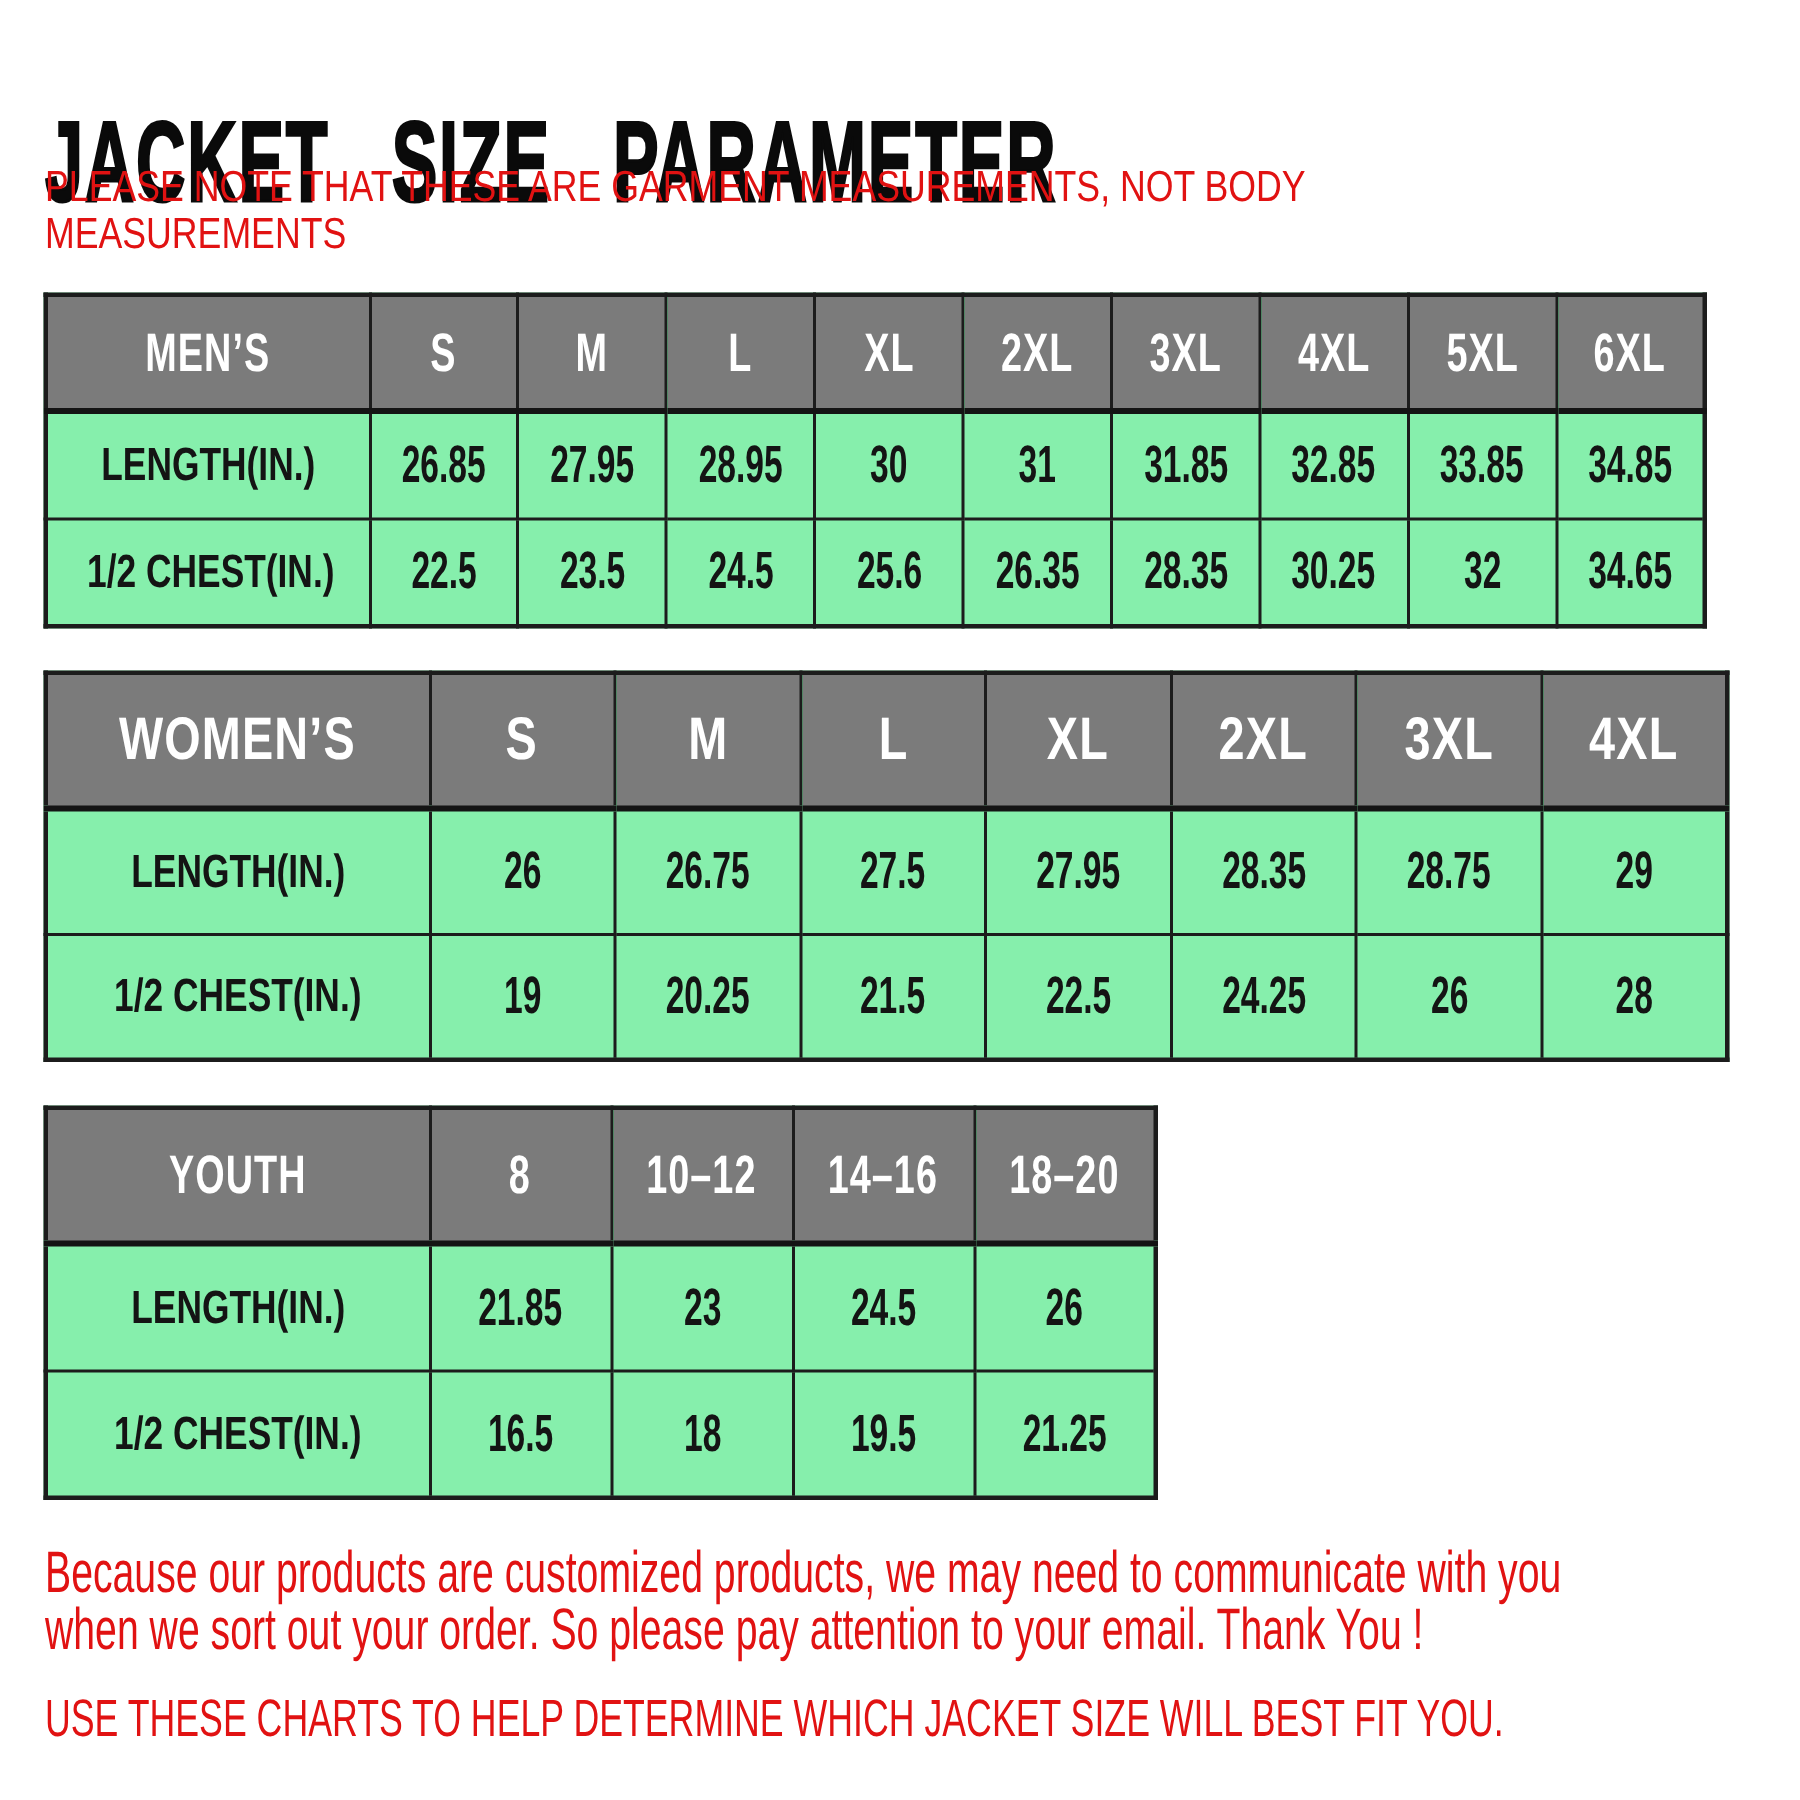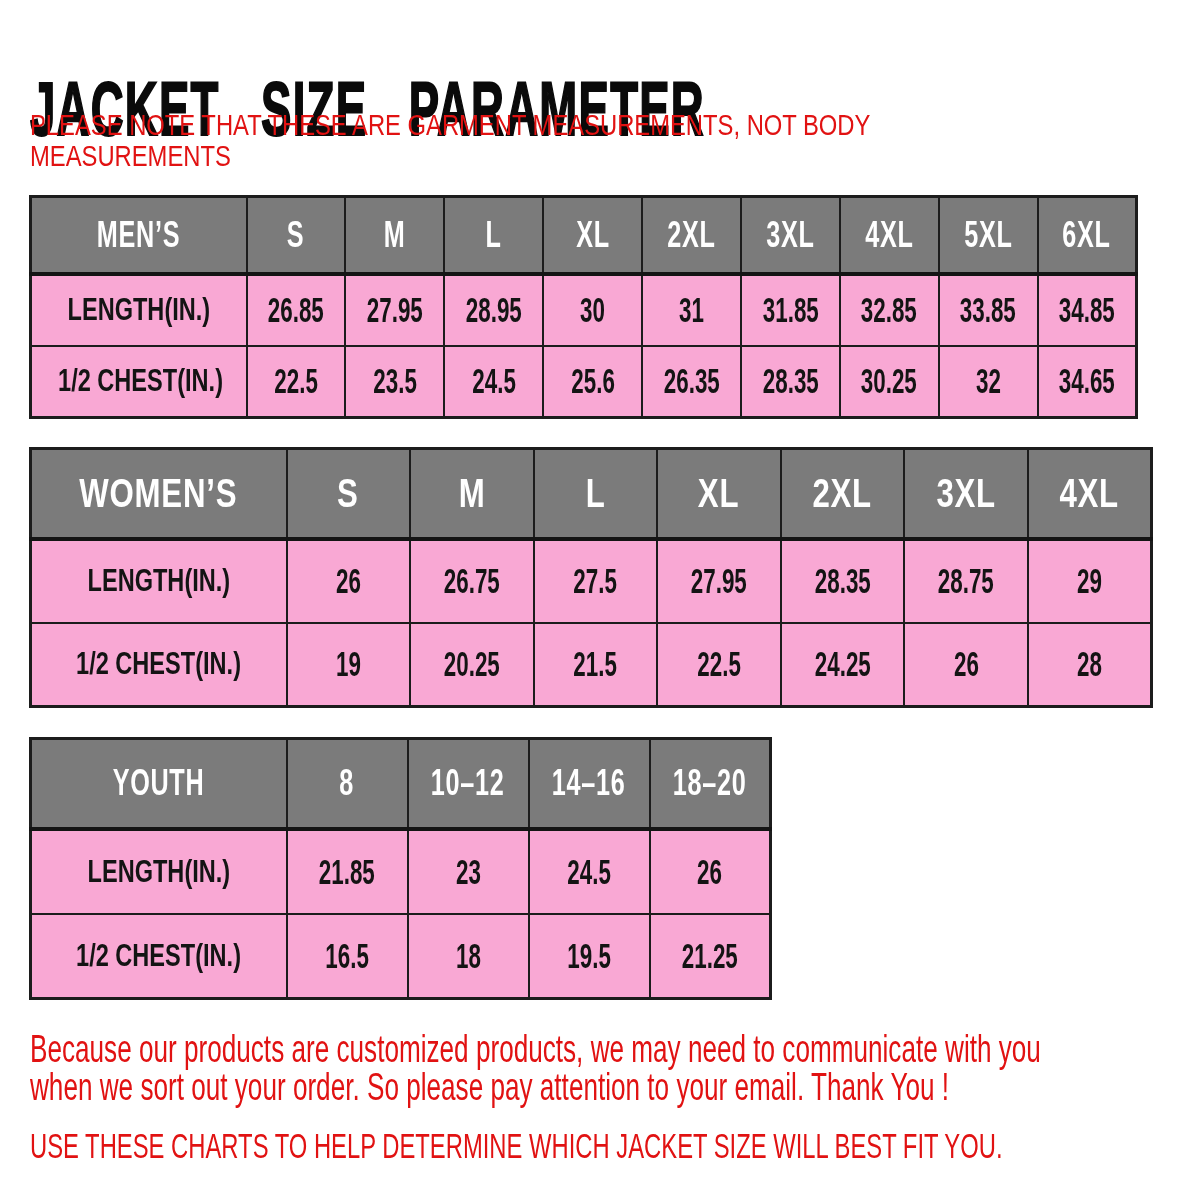--- a/index.html
+++ b/index.html
@@ -13,21 +13,21 @@
     font-size:76px;font-weight:700;line-height:1;color:#0a0a0a;
     white-space:nowrap;letter-spacing:2px;word-spacing:46px;
     transform:scale(0.60,1);transform-origin:left top;
     -webkit-text-stroke:2px #0a0a0a;
   }
   
   .note{position:absolute;left:30px;top:110px;color:#e11212;font-size:29px;line-height:31px;}
   .note .ln{display:block;height:31px;}
   .note .sq{display:inline-block;transform:scaleX(0.82);transform-origin:left center;white-space:nowrap;}
   
-  .size-table{position:absolute;border-collapse:collapse;table-layout:fixed;background:#f9a8d4;border:3px solid #1c1c1c;}
+  .size-table{position:absolute;border-collapse:collapse;table-layout:fixed;background:#86efac;border:3px solid #1c1c1c;}
   .size-table th,.size-table td{border:2px solid #1c1c1c;padding:0;text-align:center;vertical-align:middle;overflow:hidden;}
   .size-table thead th{background:#7b7b7b;border-bottom:4px solid #141414;}
   .hd{display:inline-block;transform:scaleX(0.70);transform-origin:center;font-weight:700;color:#ffffff;letter-spacing:1px;white-space:nowrap;}
   .mens .hd,.youth .hd{font-size:36px;}
   .womens .hd{font-size:40px;transform:scaleX(0.78);}
   .lbl{display:inline-block;transform:scaleX(0.76);transform-origin:center;font-weight:700;font-size:31px;color:#141414;white-space:nowrap;}
   .num{display:inline-block;transform:scaleX(0.64);transform-origin:center;font-weight:700;font-size:35px;color:#141414;white-space:nowrap;}
   .mens{left:29px;top:195px;width:1109px;}
   .mens col.c0{width:216px;}
   .mens thead tr{height:77px;}

